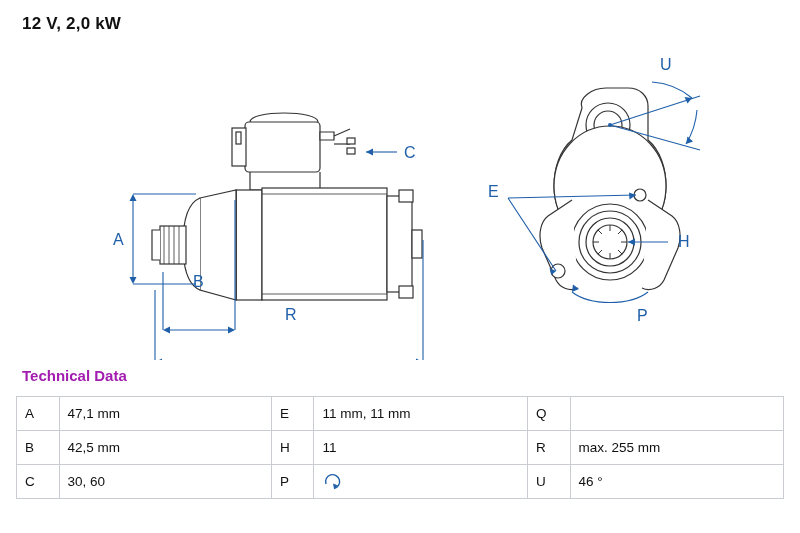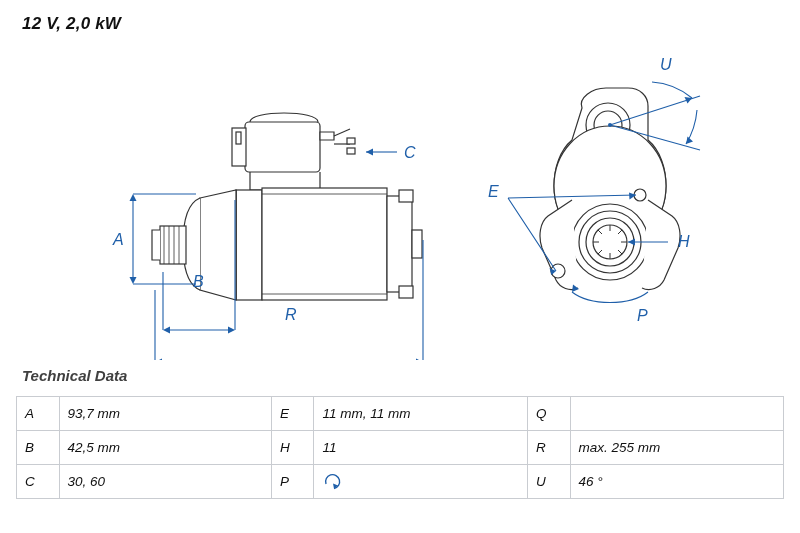--- a/index.html
+++ b/index.html
@@ -12,21 +12,20 @@
     background: #ffffff;
     font-family: "Liberation Sans", sans-serif;
     color: #111111;
     overflow: hidden;
   }
   .page {
     position: relative;
     width: 728px;
     height: 533px;
     box-sizing: border-box;
-    font-style: italic;
   }
   .title {
     position: absolute;
     left: 22px;
     top: 14px;
     font-size: 17px;
     font-weight: bold;
     letter-spacing: 0.2px;
     color: #111111;
   }
@@ -36,21 +35,21 @@
     top: 40px;
     width: 800px;
     height: 320px;
   }
   .tech-title {
     position: absolute;
     left: 22px;
     top: 367px;
     font-size: 15px;
     font-weight: bold;
-    color: #404040;
+    color: #a21caf;
   }
   table.tech {
     position: absolute;
     left: 16px;
     top: 396px;
     width: 768px;
     border-collapse: collapse;
     font-size: 13.5px;
   }
   table.tech td {
@@ -200,21 +199,21 @@
       </g>
     </svg>
   </div>
 
   <div class="tech-title">Technical Data</div>
 
   <table class="tech">
     <tbody>
       <tr>
         <td class="key">A</td>
-        <td class="val">93,7 mm</td>
+        <td class="val">47,1 mm</td>
         <td class="key">E</td>
         <td class="val">11 mm, 11 mm</td>
         <td class="key">Q</td>
         <td class="val"></td>
       </tr>
       <tr>
         <td class="key">B</td>
         <td class="val">42,5 mm</td>
         <td class="key">H</td>
         <td class="val">11</td>

